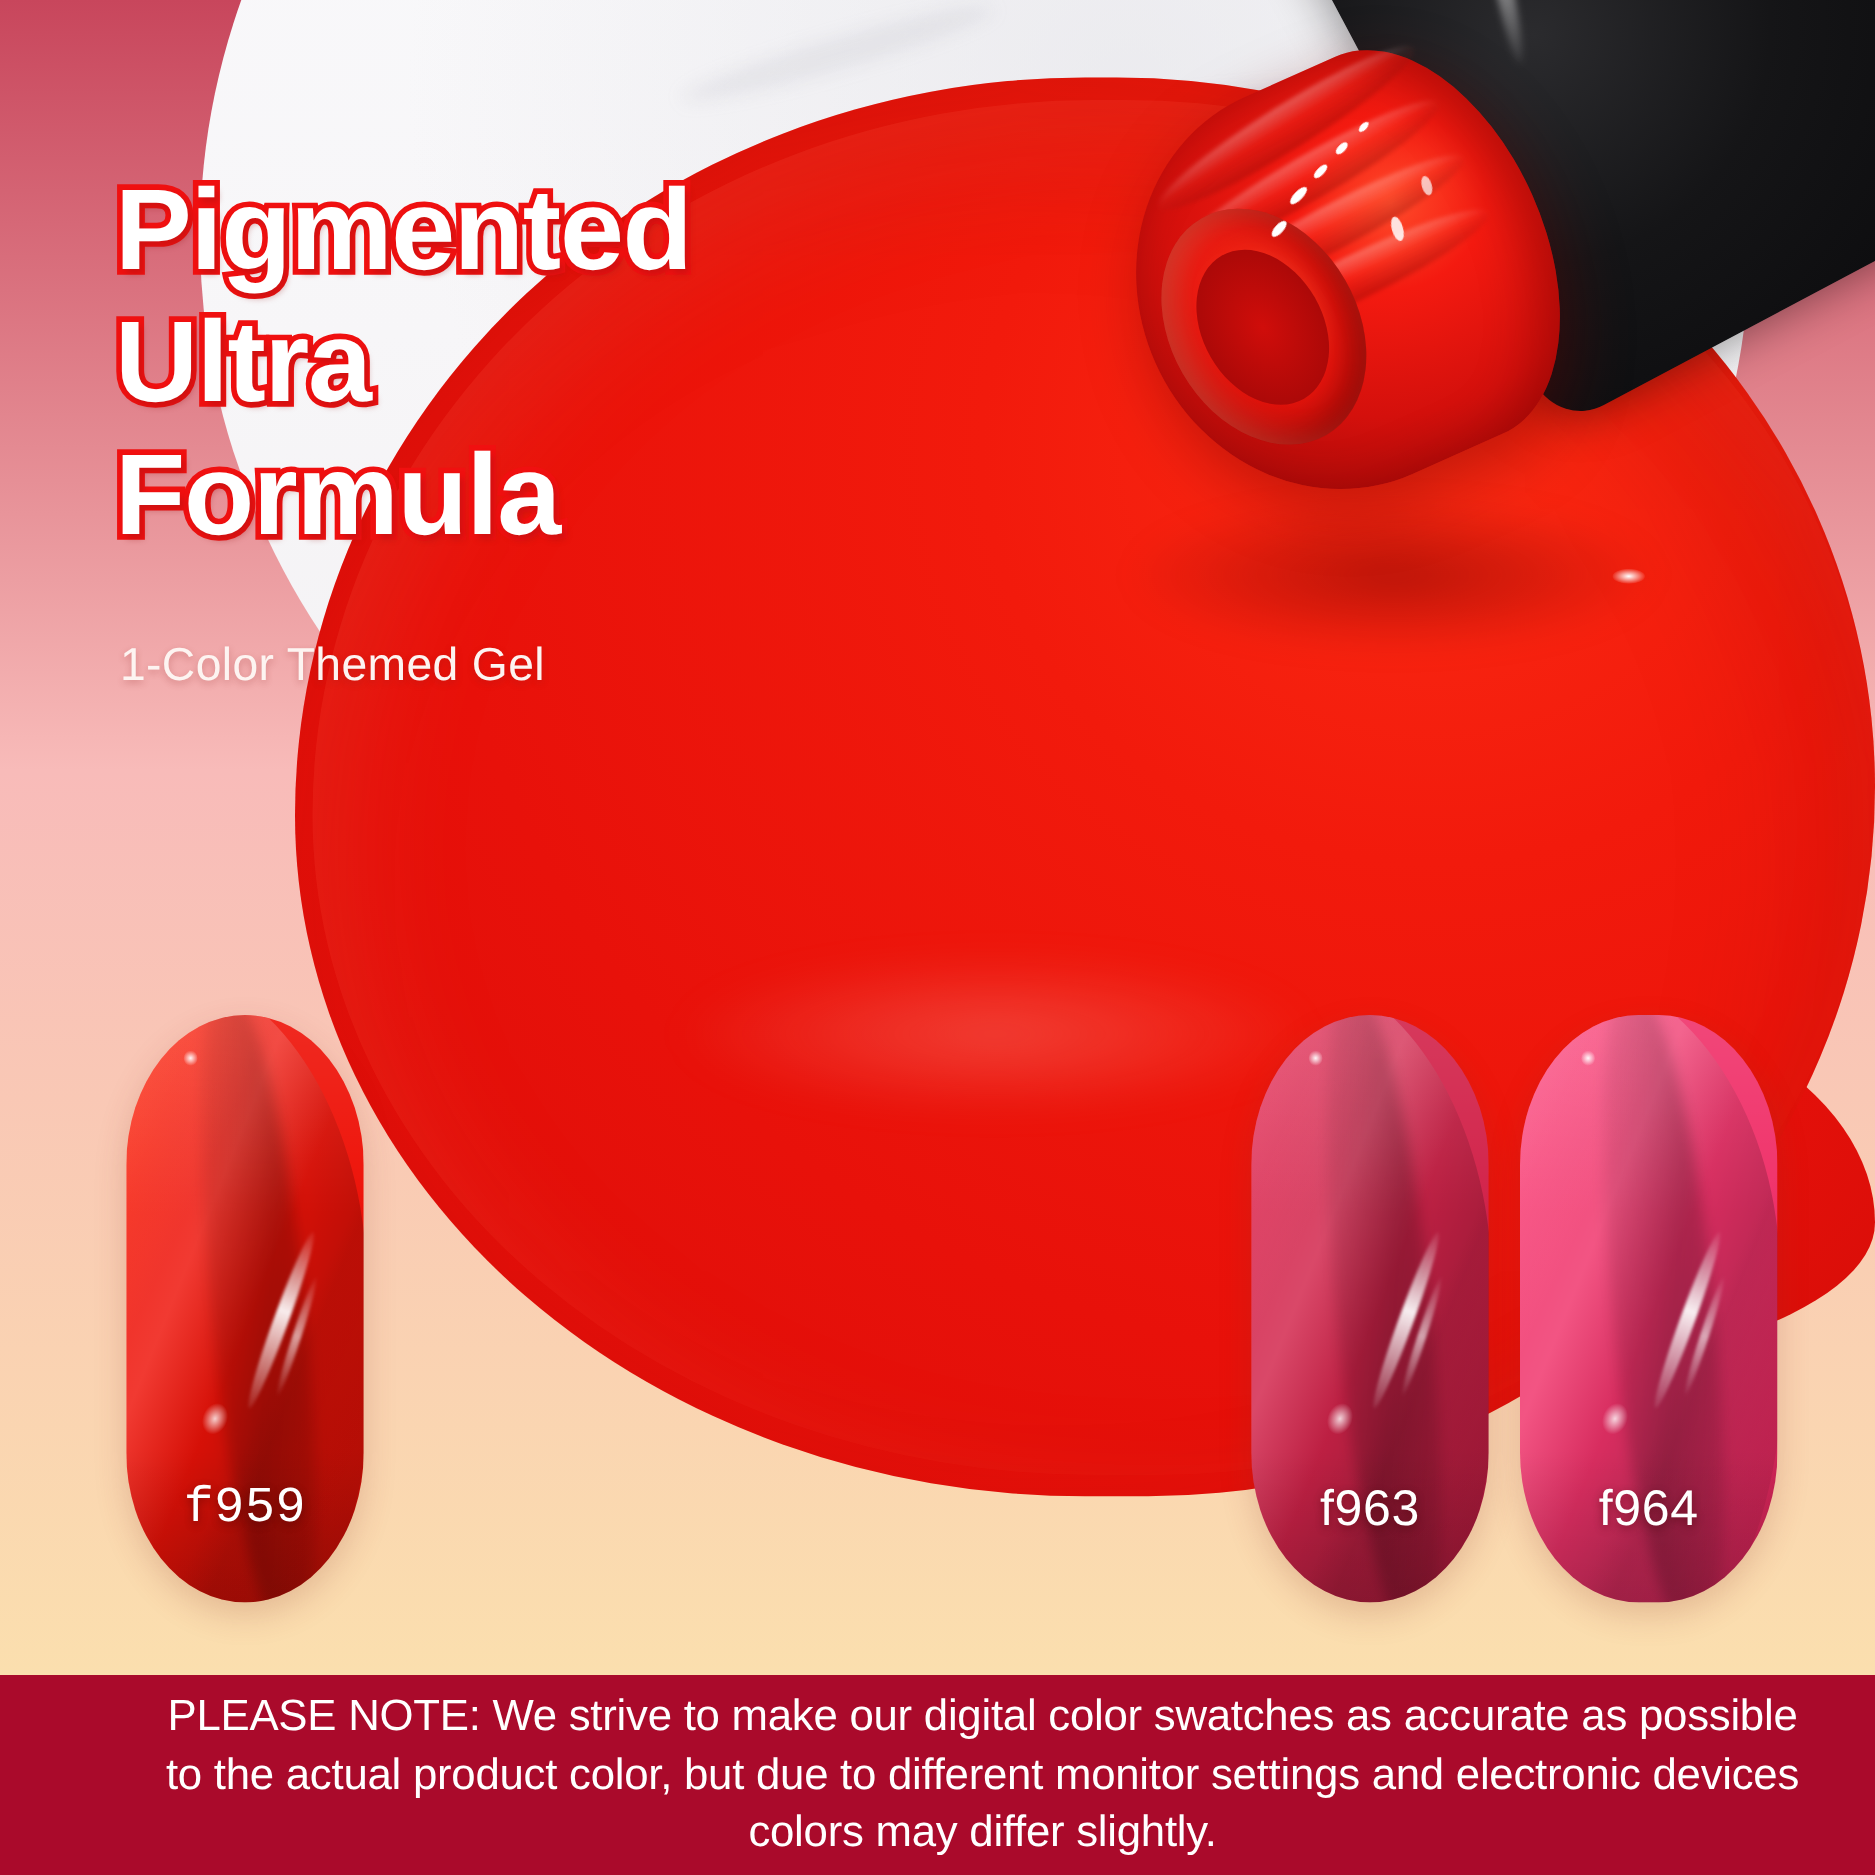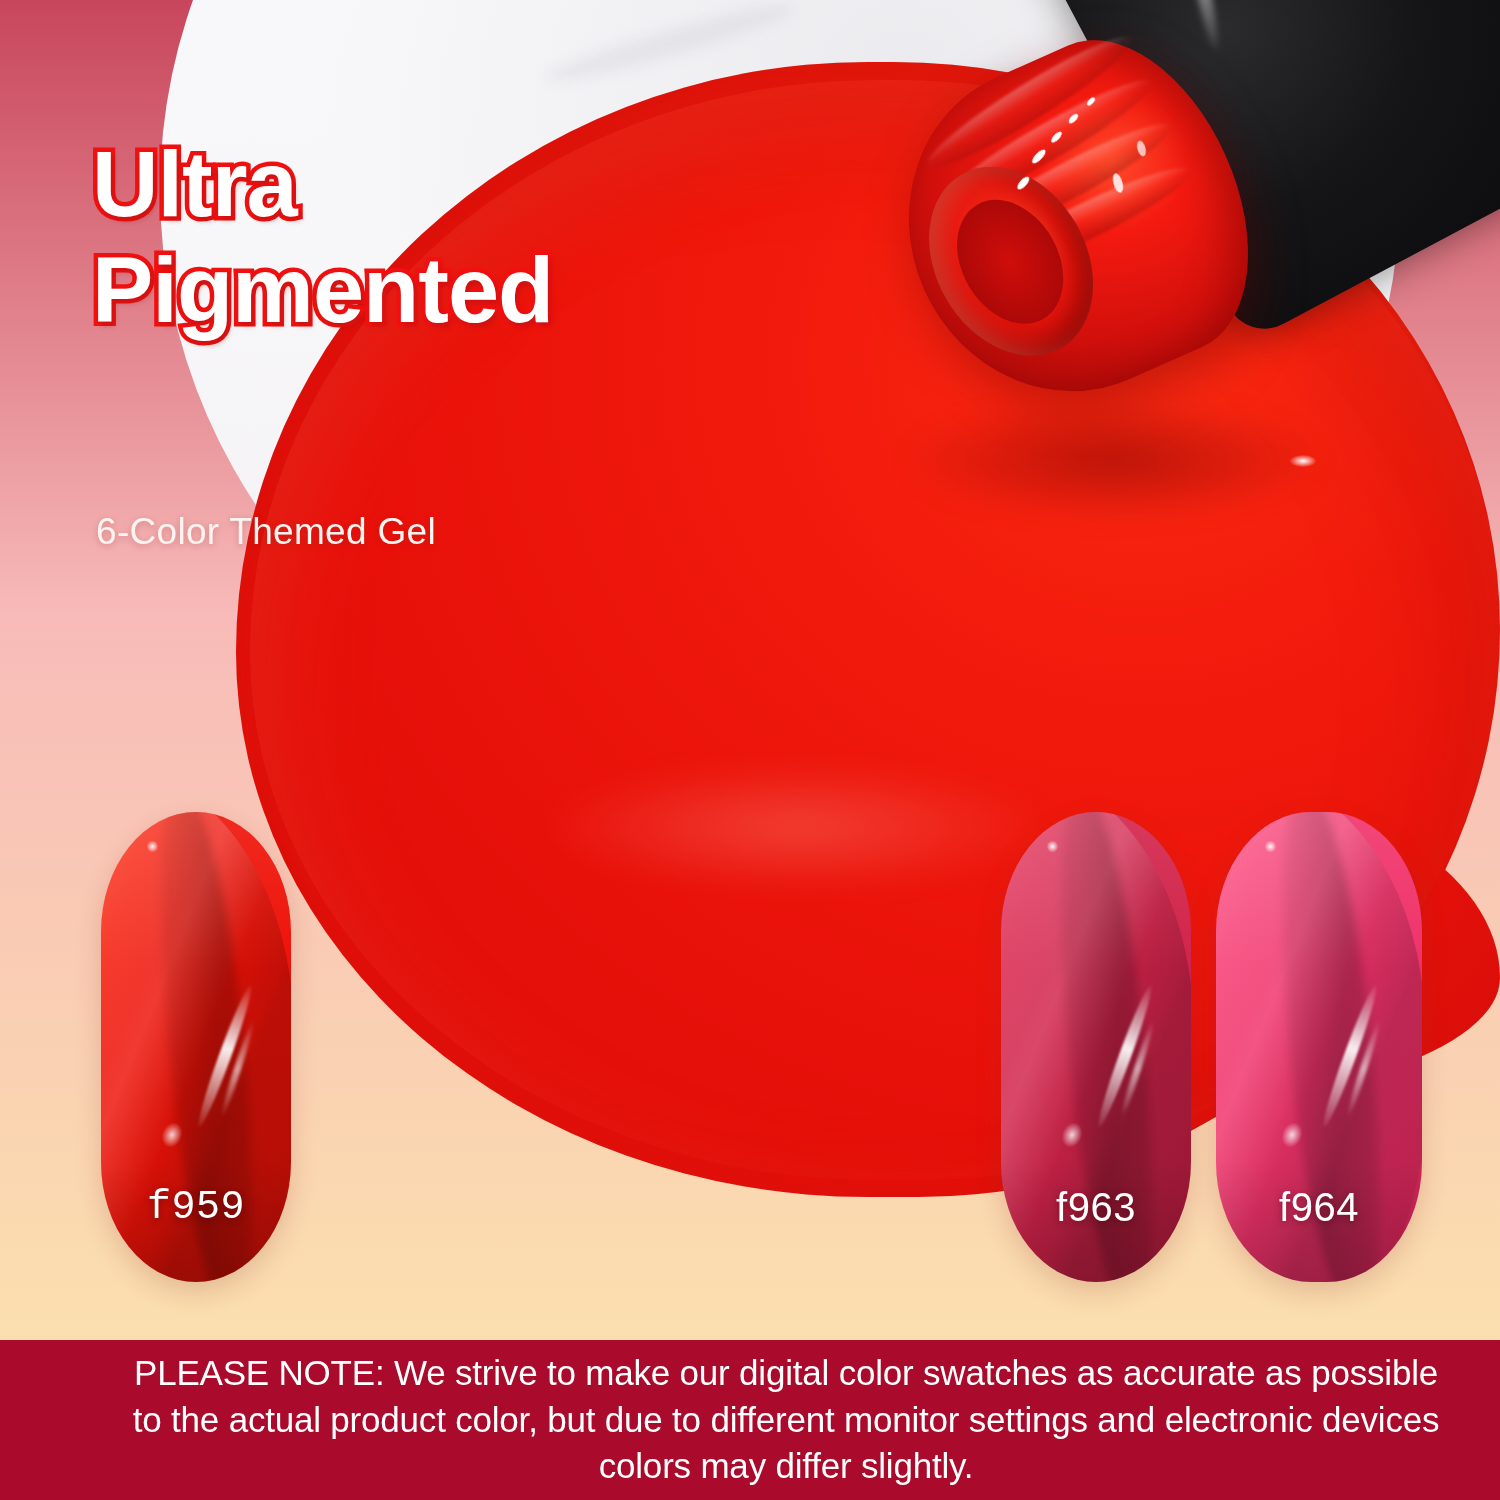--- a/index.html
+++ b/index.html
@@ -399,26 +399,27 @@
         <div class="spec s4"></div>
         <div class="spec s5"></div>
         <div class="spec s6"></div>
         <div class="spec s7"></div>
       </div>
     </div>
   </div>
   <div class="pool-spark"></div>
 
   <div class="headline" style="color: rgb(255, 255, 255); -webkit-text-stroke: 9px rgb(240, 16, 16);">
+    <span class="headline-line">Pigmented</span>
     <span class="headline-line">Ultra</span>
-    <span class="headline-line">Pigmented</span>
+    <span class="headline-line">Formula</span>
   </div>
 
   <div class="subtitle" style="color: rgb(253, 244, 241);">
-    <span class="subtitle-line">6-Color Themed Gel</span>
+    <span class="subtitle-line">1-Color Themed Gel</span>
   </div>
 
   <div class="swatch-row">
 
     <div class="swatch" style="left:101px;font-family:Liberation Mono, monospace;">
       <div class="sw-base" style="background: linear-gradient(115deg, rgb(255, 59, 34) 0%, rgb(238, 18, 8) 30%, rgb(238, 18, 8) 62%, rgb(176, 13, 5) 100%);"></div>
       <div class="sw-topshade"></div>
       <div class="sw-swirl"></div>
       <div class="sw-darkedge"></div>
       <div class="sw-dot"></div>

